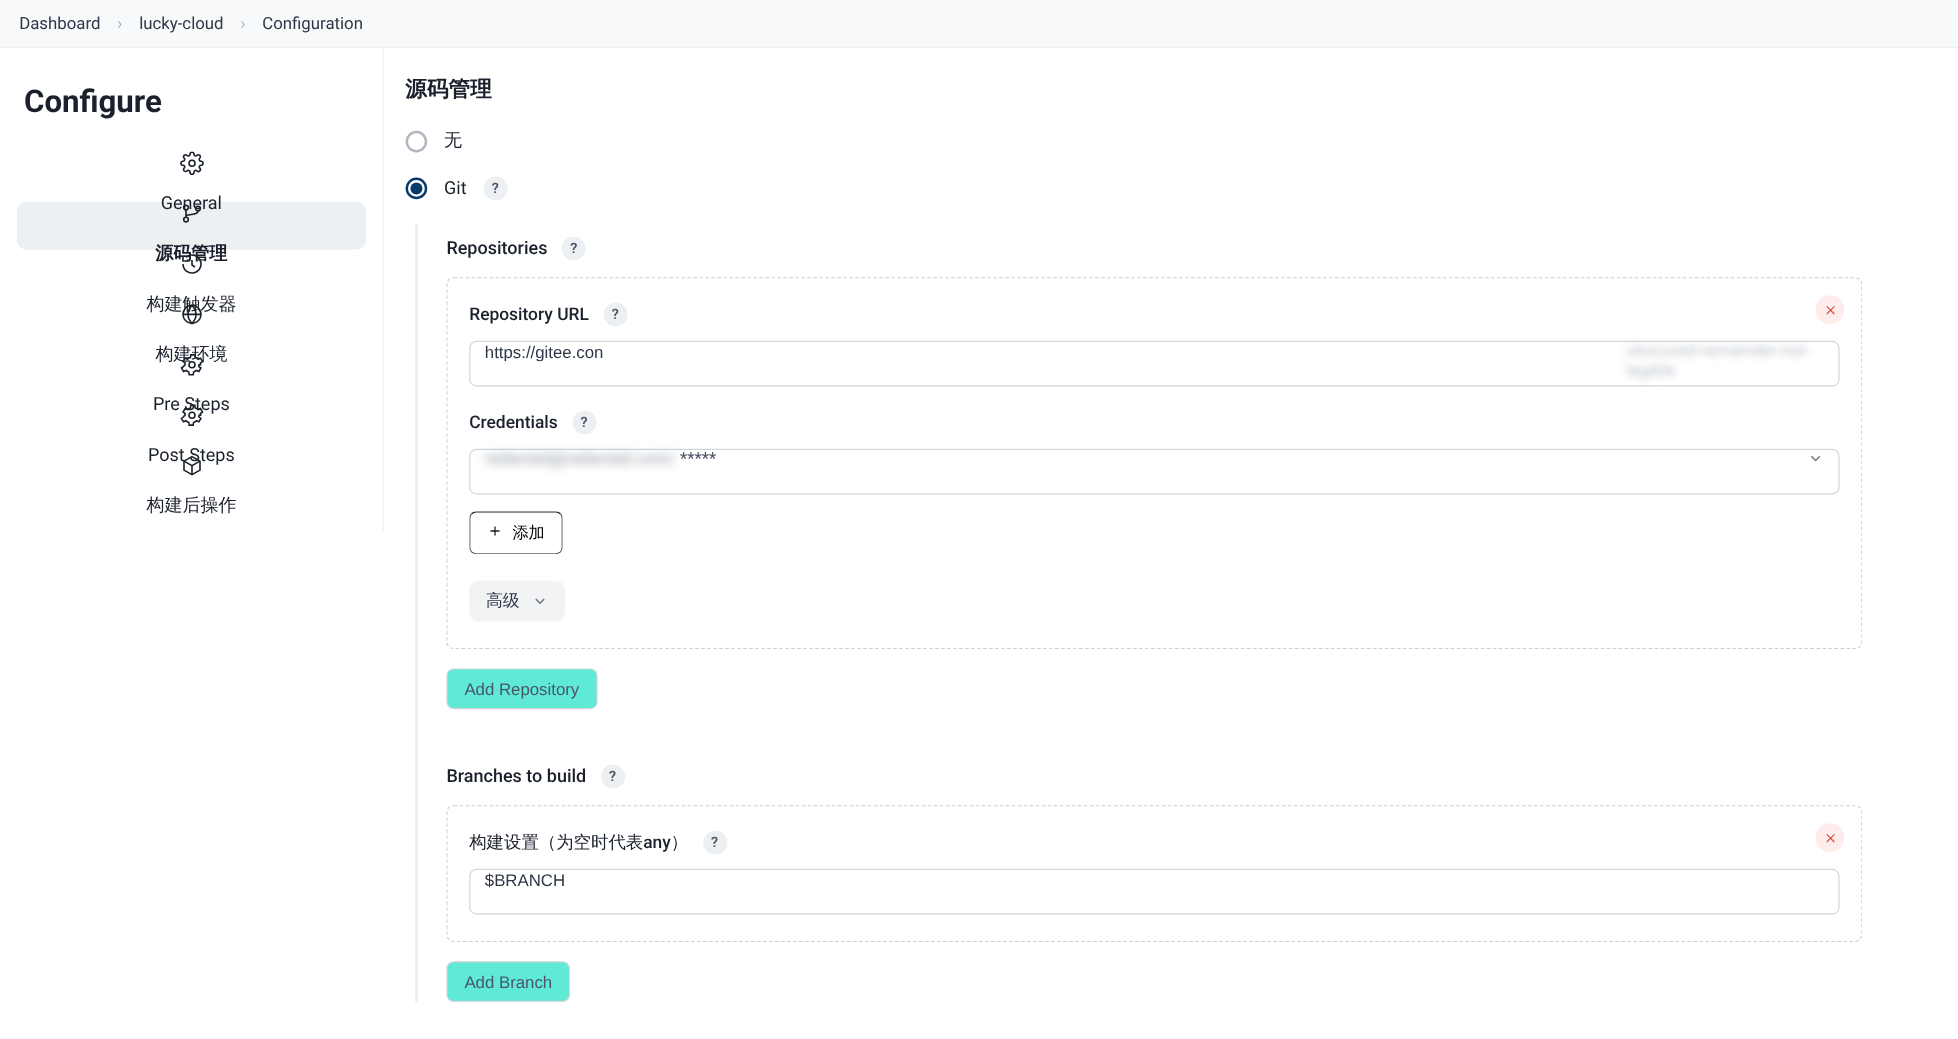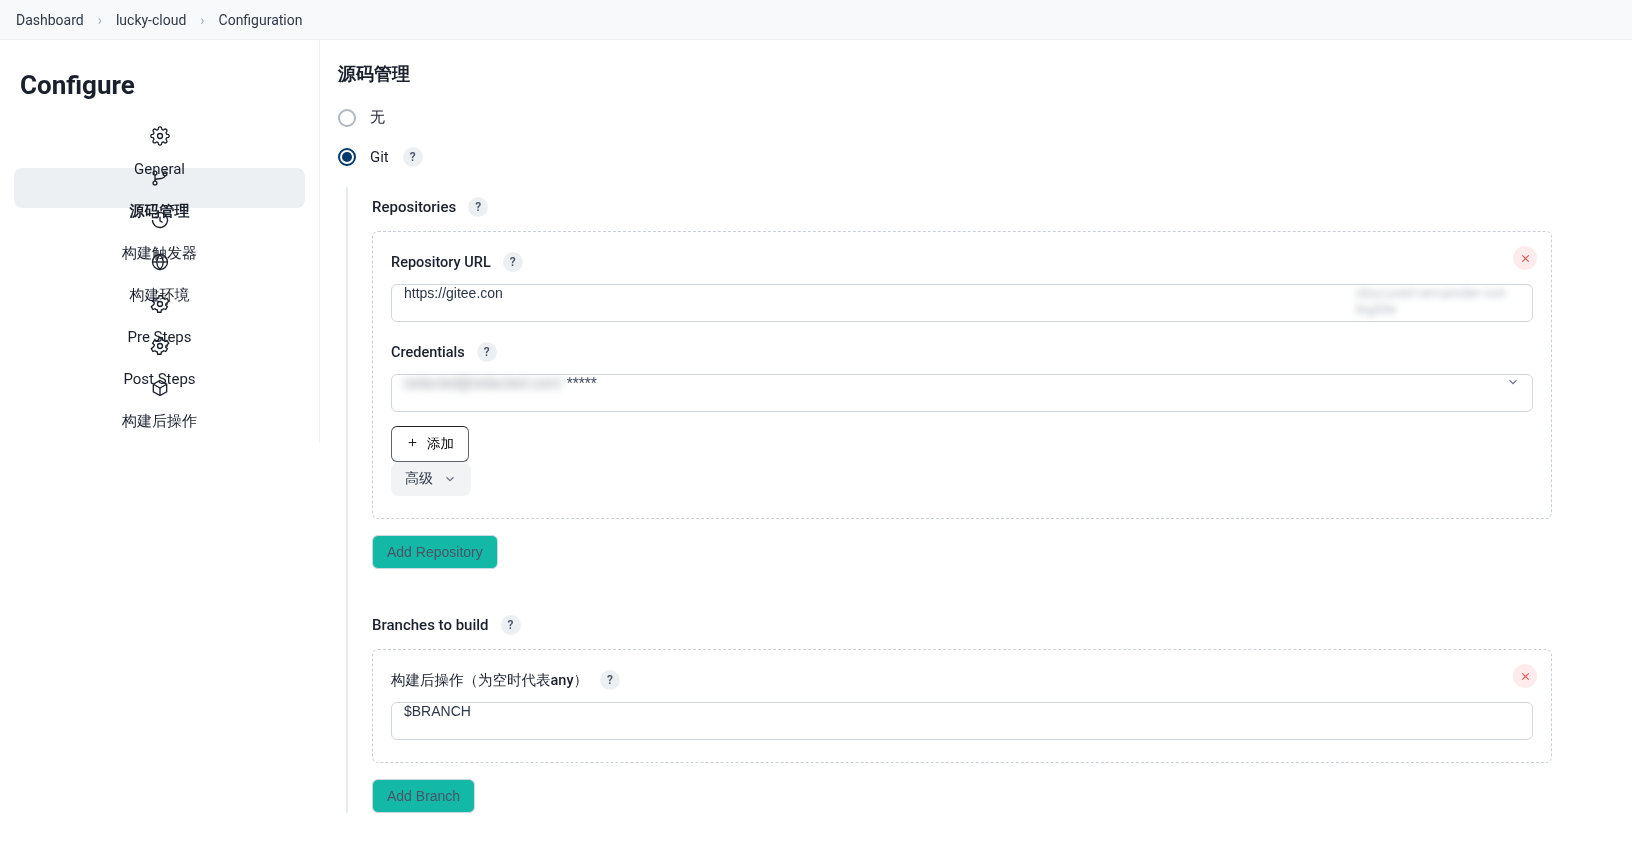--- a/index.html
+++ b/index.html
@@ -139,39 +139,40 @@
     width:24px; height:24px; border-radius:50%;
     background:#fdeceb; display:flex; align-items:center; justify-content:center;
     cursor:pointer;
   }
   .close-x svg { width:11px; height:11px; stroke:#d9534f; stroke-width:2.4; }
 
   .btn {
     display:inline-flex; align-items:center; gap:8px;
     height:34px; padding:0 14px;
     border:1px solid #cfd6dd; border-radius:6px;
-    background:#14b8a6; color:#4a5568; font-size:14px; font-weight:500;
+    background:#5eead4; color:#4a5568; font-size:14px; font-weight:500;
     cursor:pointer;
   }
   .btn.ghost { border-color:#cfd6dd; color:#4a5568; }
 
   .add-cred-btn {
     display:inline-flex; align-items:center; gap:8px;
     height:32px; padding:17px 14px;
     border:1.5px solid #5b6370; border-top-color:#222; border-radius:6px;
     background:#fff; font-size:13.5px; font-weight:500; cursor:pointer;
     margin-top:14px;
   }
   .plus-ico svg { width:13px; height:13px; stroke:#1a202c; stroke-width:2; }
 
   .pill-btn {
     display:inline-flex; align-items:center; gap:10px;
     height:34px; padding:0 14px;
     border-radius:8px; background:#f1f3f5; color:#2d3748;
     font-size:14px; cursor:pointer; border:none;
+    margin-top:22px;
     justify-content:flex-end;
   }
 
   .spacer-20 { height:20px; }
 
   .blurred { color:#b9c0c8; filter: blur(3px); margin-left:4px;}
   .cred-val-redacted { filter: blur(4px); color:#8a929c; }
 
 </style>
 </head>
@@ -359,21 +360,21 @@
       </div>
 
       <div class="dashed-card">
         <span class="close-x">
           <svg viewBox="0 0 24 24">
               <path d="M5 5l14 14M19 5L5 19"></path>
             </svg>
         </span>
 
         <div class="field-label">
-          <span>构建后操作（为空时代表any）</span>
+          <span>构建设置（为空时代表any）</span>
           <span class="help-badge">?</span>
         </div>
         <div class="text-input">
           <input type="text" value="$BRANCH" style="">
         </div>
       </div>
 
       <button class="btn ghost">
         <span>Add Branch</span>
       </button>

